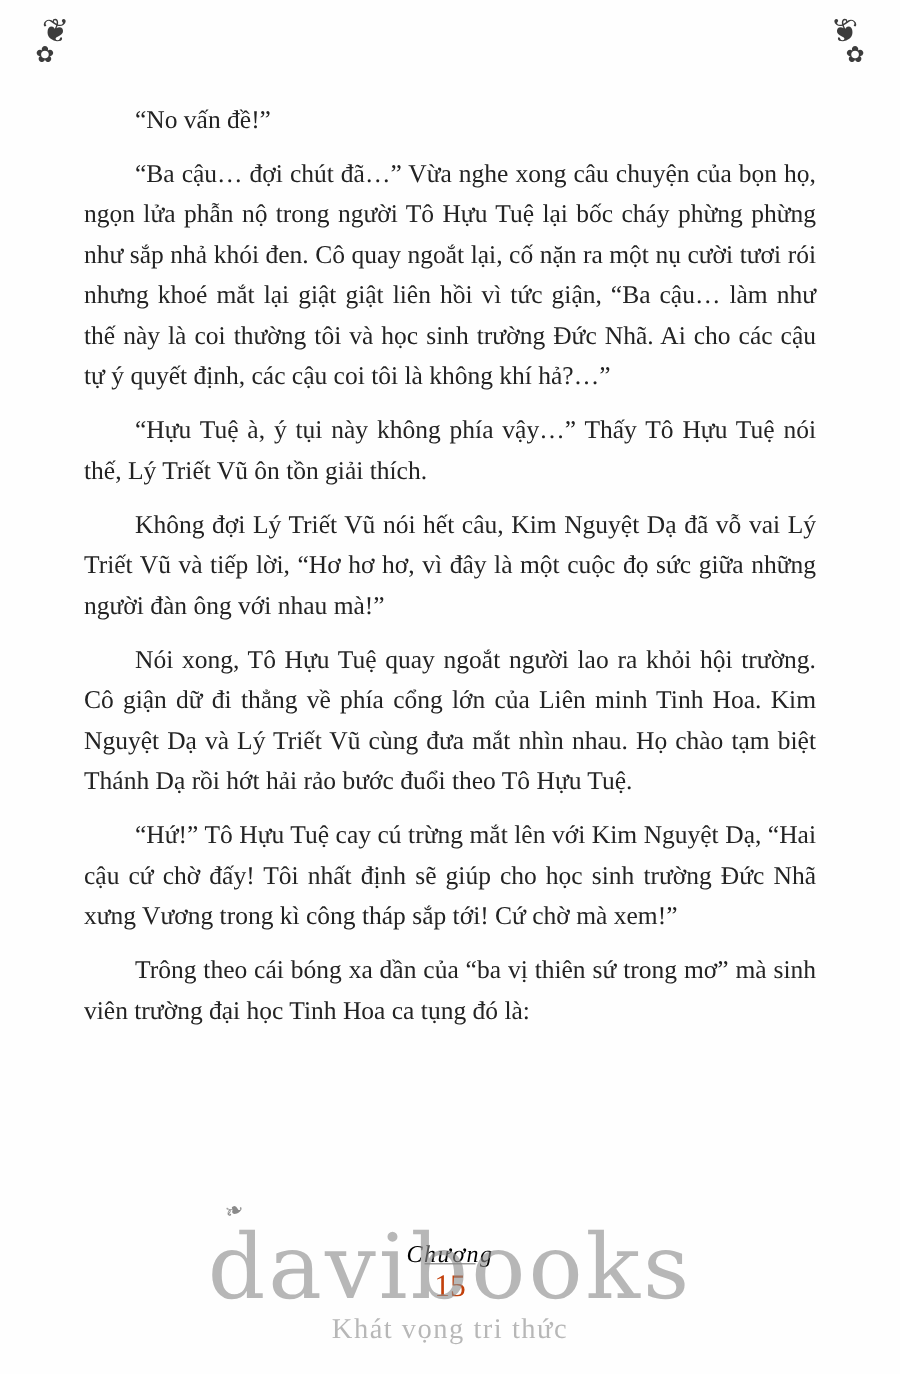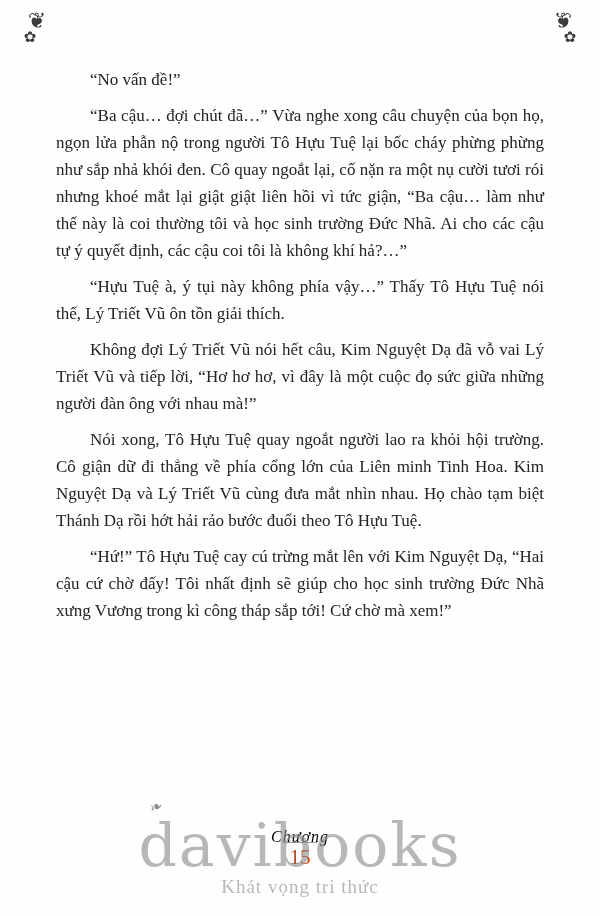--- a/index.html
+++ b/index.html
@@ -122,20 +122,21 @@
     <span class="flower">✿</span>
   </div>
 
   <div id="text-block">
       <p class="para"><span>“</span><span class="italic">No</span><span> vấn đề!”</span></p>
       <p class="para"><span>“Ba cậu… đợi chút đã…” Vừa nghe xong câu chuyện của bọn họ, ngọn lửa phẫn nộ trong người Tô Hựu Tuệ lại bốc cháy phừng phừng như sắp nhả khói đen. Cô quay ngoắt lại, cố nặn ra một nụ cười tươi rói nhưng khoé mắt lại giật giật liên hồi vì tức giận, “Ba cậu… làm như thế này là coi thường tôi và học sinh trường Đức Nhã. Ai cho các cậu tự ý quyết định, các cậu coi tôi là không khí hả?…”</span></p>
       <p class="para"><span>“Hựu Tuệ à, ý tụi này không phía vậy…” Thấy Tô Hựu Tuệ nói thế, Lý Triết Vũ ôn tồn giải thích.</span></p>
       <p class="para"><span>Không đợi Lý Triết Vũ nói hết câu, Kim Nguyệt Dạ đã vỗ vai Lý Triết Vũ và tiếp lời, “Hơ hơ hơ, vì đây là một cuộc đọ sức giữa những người đàn ông với nhau mà!”</span></p>
       <p class="para"><span>Nói xong, Tô Hựu Tuệ quay ngoắt người lao ra khỏi hội trường. Cô giận dữ đi thẳng về phía cổng lớn của Liên minh Tinh Hoa. Kim Nguyệt Dạ và Lý Triết Vũ cùng đưa mắt nhìn nhau. Họ chào tạm biệt Thánh Dạ rồi hớt hải rảo bước đuổi theo Tô Hựu Tuệ.</span></p>
       <p class="para"><span>“Hứ!” Tô Hựu Tuệ cay cú trừng mắt lên với Kim Nguyệt Dạ, “Hai cậu cứ chờ đấy! Tôi nhất định sẽ giúp cho học sinh trường Đức Nhã xưng Vương trong kì công tháp sắp tới! Cứ chờ mà xem!”</span></p>
+      <p class="para"><span>Trông theo cái bóng xa dần của “ba vị thiên sứ trong mơ” mà sinh viên trường đại học Tinh Hoa ca tụng đó là:</span></p>
     </div>
 
   <div id="footer">
     <div id="footer-flourish">❧</div>
     <div id="chapter-label">Chương</div>
     <div id="page-number">15</div>
     <div id="watermark">
       <div id="watermark-brand">davibooks</div>
       <div id="watermark-tagline">Khát vọng tri thức</div>
     </div>

